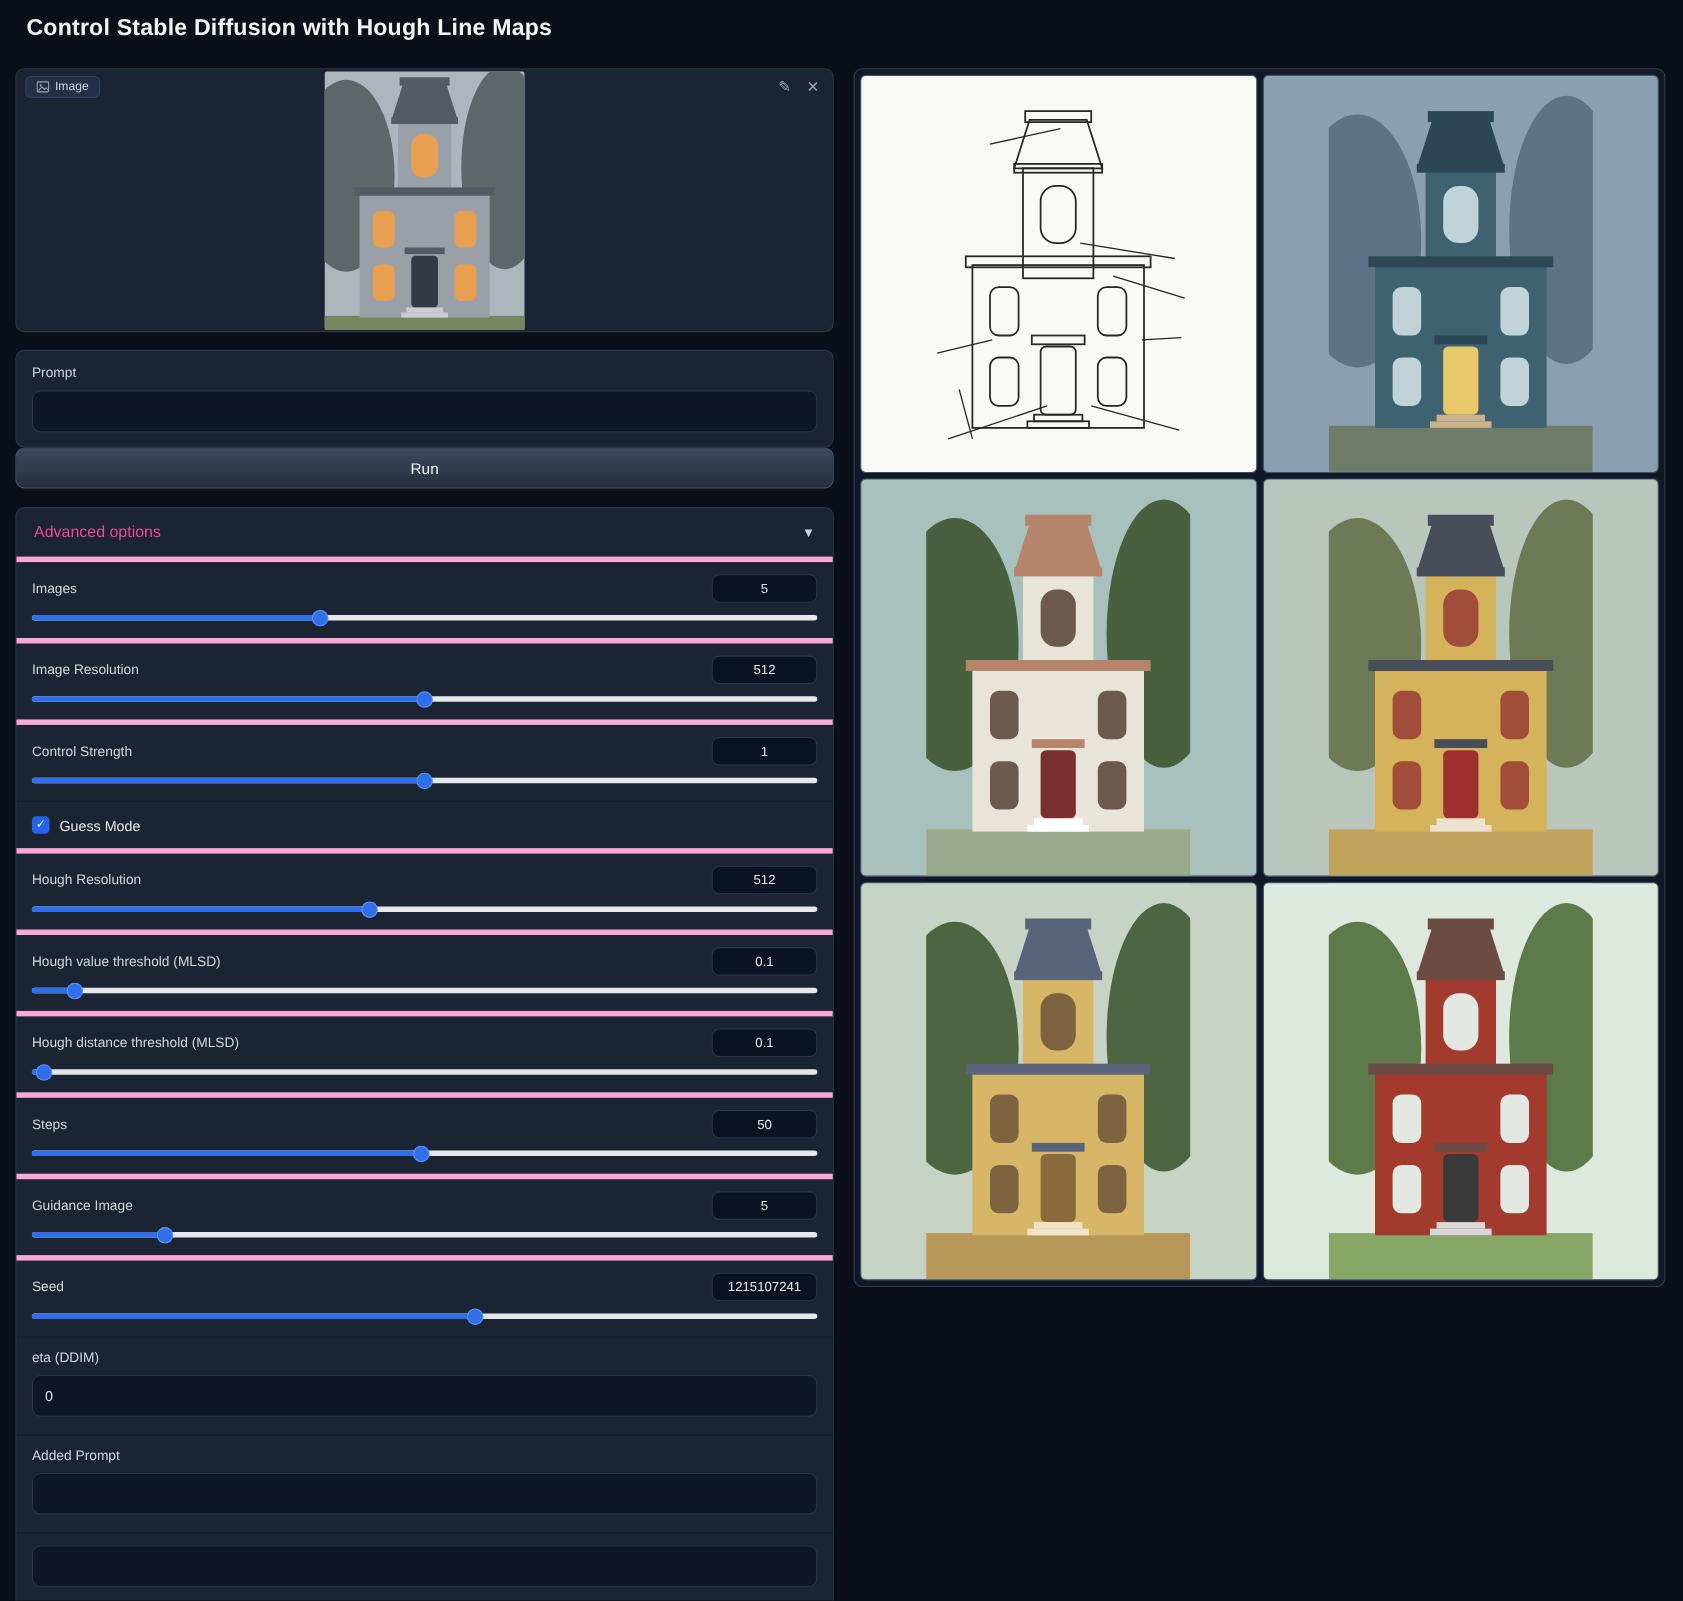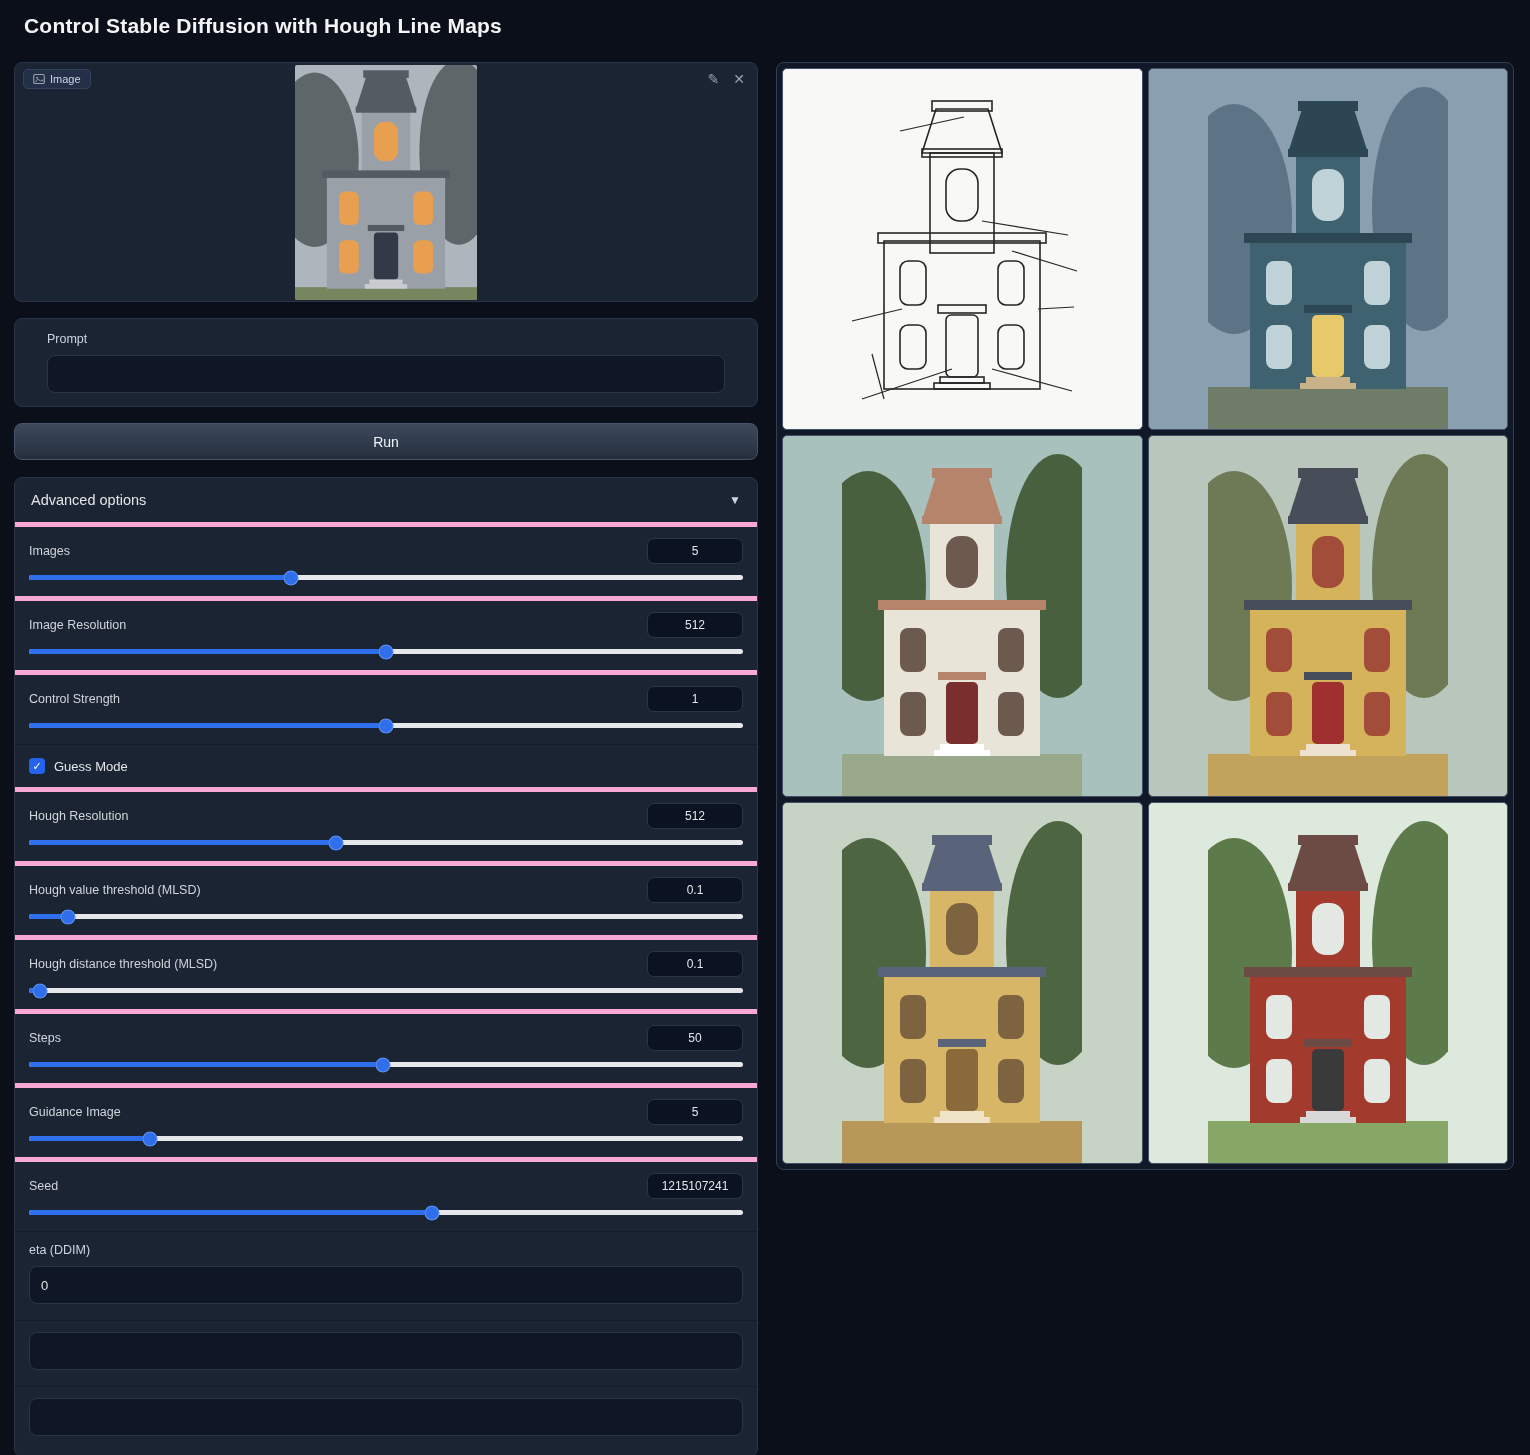--- a/index.html
+++ b/index.html
@@ -16,33 +16,33 @@
   
   .img-block{height:240px;position:relative;margin-bottom:16px}
   .chip{position:absolute;top:6px;left:8px;display:flex;align-items:center;gap:5px;
     font-size:11px;color:#cbd5e1;background:#243048;padding:3px 9px;border-radius:5px;border:1px solid #35425c;z-index:3}
   .img-actions{position:absolute;top:8px;right:12px;display:flex;gap:14px;color:#9ca3af;font-size:14px;z-index:3}
   .img-actions span{cursor:pointer}
   .preview{position:absolute;left:50%;top:2px;transform:translateX(-50%);width:182px;height:235px;overflow:hidden;border-radius:2px}
   .preview svg{display:block;width:100%;height:100%}
 
   
-  .pad-block{padding:13px 32px;margin-bottom:16px}
+  .pad-block{padding:13px 14px;}
   .field-label{display:block;font-size:12.5px;color:#cbd5e1;margin-bottom:9px}
   .textbox{display:block;width:100%;height:38px;box-sizing:border-box;background:#0f1726;
     border:1px solid #2a3647;border-radius:8px;color:#e5e7eb;padding:0 11px;font-size:13px;outline:none}
 
   .run-btn{display:block;width:100%;height:37px;margin-bottom:17px;
     background:linear-gradient(180deg,#3d4a5c,#242e3d);border:1px solid #46546a;border-radius:8px;
     color:#f1f5f9;font-size:14px;font-weight:400;cursor:pointer;font-family:"Liberation Sans",sans-serif}
 
   
   .adv{padding-bottom:4px}
   .adv-header{display:flex;justify-content:space-between;align-items:center;padding:14px 16px;cursor:pointer}
-  .adv-title{font-size:14.5px;color:#e5e5e5}
+  .adv-title{font-size:14.5px;color:#ec4899}
   .adv-caret{font-size:12px;color:#cbd5e1}
 
   .srow{padding:11px 14px 16px;border-top:5px solid #f9a8d4}
   .srow-top{display:flex;justify-content:space-between;align-items:center;margin-bottom:11px}
   .slabel{font-size:12.5px;color:#d1d5db}
   .sval{min-width:70px;text-align:center;background:#0b1322;border:1px solid #2a3647;border-radius:7px;
     font-size:12px;padding:5px 12px;color:#e5e7eb;cursor:text}
   .track{position:relative;height:5px;background:#e5e7eb;border-radius:3px;cursor:pointer}
   .fill{position:absolute;left:0;top:0;height:100%;background:#2f6feb;border-radius:3px}
   .handle{position:absolute;top:50%;width:15px;height:15px;background:#2f6feb;border-radius:50%;
@@ -230,20 +230,21 @@
     </div>
   </div>
 </div>
 
     <div class="inprow">
       <label class="field-label">eta (DDIM)</label>
       <input class="textbox" value="0" style="">
     </div>
 
     <div class="inprow">
+      <label class="field-label">Added Prompt</label>
       <input class="textbox" value="" style="">
     </div>
 
     <div class="inprow">
       <input class="textbox" value="" style="">
     </div>
   </div>
 </div>
 
 <div class="gallery">

